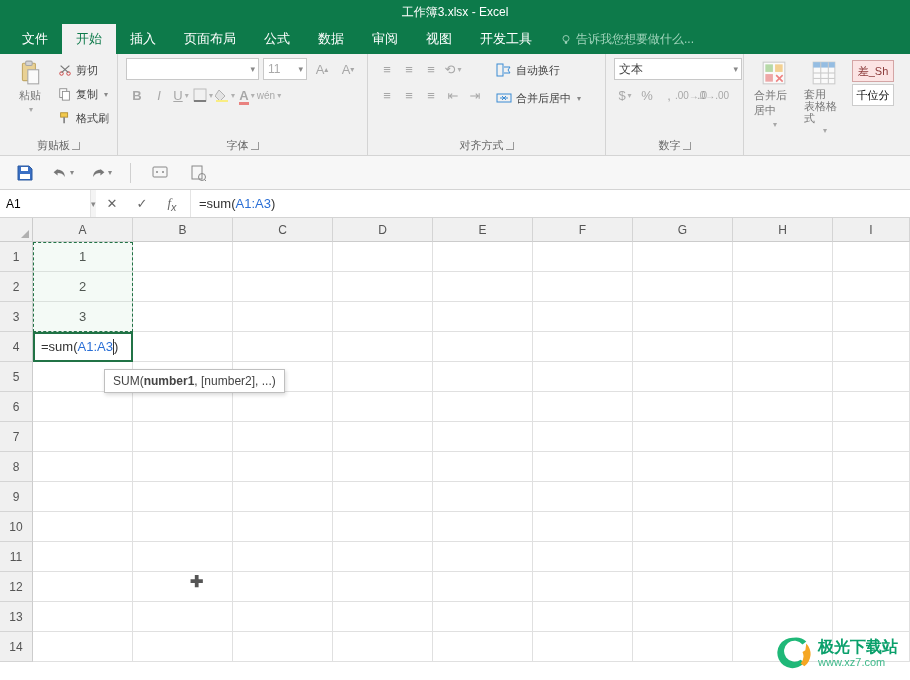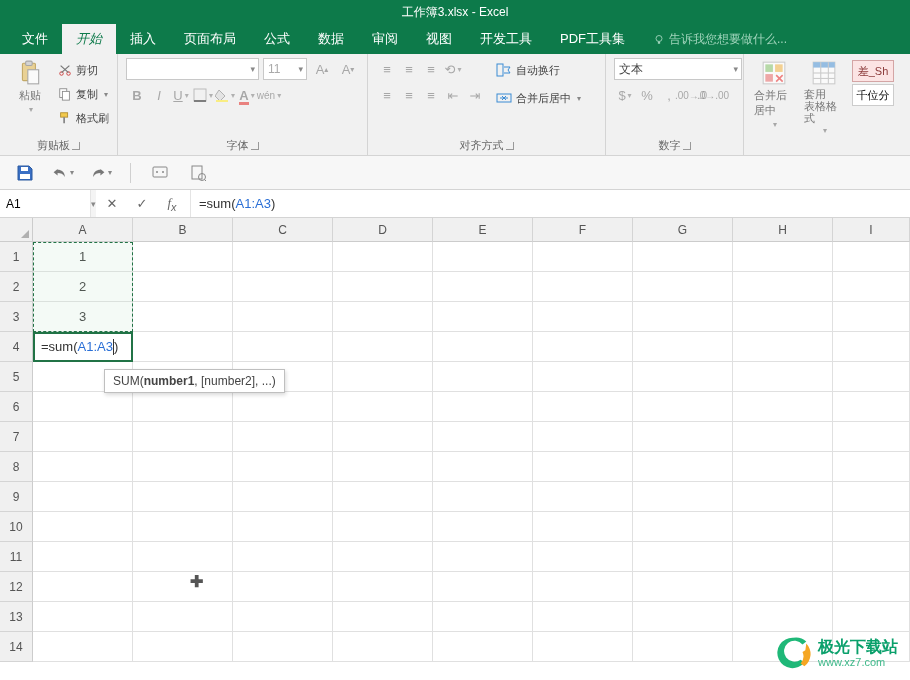--- a/index.html
+++ b/index.html
@@ -5,21 +5,21 @@
 * { box-sizing: border-box; margin: 0; padding: 0; font-family: "Microsoft YaHei", "Segoe UI", sans-serif; }
 body { width: 910px; height: 680px; overflow: hidden; background: #fff; position: relative; }
 
 
 .titlebar { height: 24px; background: #0d7a4a; display: flex; align-items: center; justify-content: center; color: #ffffff; font-size: 12px; position: relative; }
 .title-left-icons { position: absolute; left: 6px; display: flex; gap: 8px; }
 
 
 .tabs { height: 30px; background: #0d7a4a; display: flex; align-items: flex-end; padding-left: 8px; }
 .tab { color: #fff; font-size: 13px; padding: 6px 14px; cursor: pointer; }
-.tab.active { background: #f1f1f1; color: #0d7a4a; font-style: italic; }
+.tab.active { background: #f1f1f1; color: #0d7a4a; }
 .tell-me { color: #a0d4bb; font-size: 12px; margin-left: 14px; display: flex; align-items: center; gap: 4px; padding-bottom: 6px;}
 .bulb-icon { width: 12px; height: 12px; }
 
 
 .ribbon { height: 102px; background: #f1f1f1; border-bottom: 1px solid #d4d4d4; display: flex; }
 .group { border-right: 1px solid #d4d4d4; padding: 4px 8px 2px 8px; display: flex; flex-direction: column; justify-content: space-between; }
 .group-body { display: flex; align-items: flex-start; gap: 6px; flex: 1; }
 .group-label { text-align: center; font-size: 11px; color: #666; padding-top: 2px; display:flex; justify-content:center; align-items:center; gap:2px;}
 .corner { width: 8px; height: 8px; border-right: 1px solid #999; border-bottom: 1px solid #999; display: inline-block; }
 
@@ -100,21 +100,20 @@
 <div class="tabs">
   <div class="tab">文件</div>
   <div class="tab active">开始</div>
   <div class="tab">插入</div>
   <div class="tab">页面布局</div>
   <div class="tab">公式</div>
   <div class="tab">数据</div>
   <div class="tab">审阅</div>
   <div class="tab">视图</div>
   <div class="tab">开发工具</div>
-  <div class="tab">PDF工具集</div>
   <div class="tell-me">
     <svg class="bulb-icon" viewBox="0 0 16 16">
         <circle cx="8" cy="6" r="4" fill="none" stroke="#a0d4bb" stroke-width="1.2"></circle>
         <rect x="6.5" y="10" width="3" height="3" fill="#a0d4bb"></rect>
       </svg>
     <span>告诉我您想要做什么...</span>
   </div>
 </div>
 
 <div class="ribbon">

